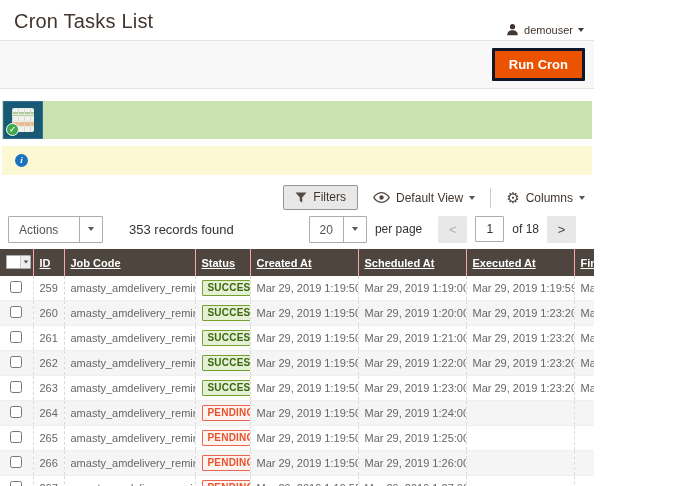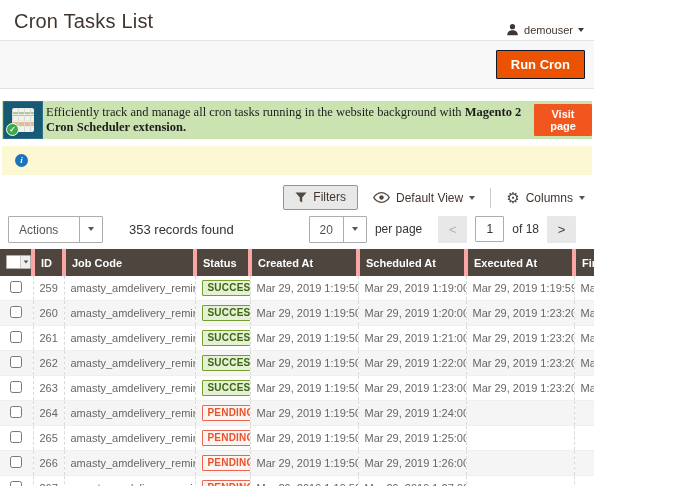--- a/index.html
+++ b/index.html
@@ -9,21 +9,21 @@
 
   
   .page-header { display:flex; justify-content:space-between; align-items:flex-start; padding:10px 10px 8px 14px; height:40px; }
   .page-title { font-size:20px; font-weight:500; color:#41362f; letter-spacing:0.2px; }
   .user-menu { display:flex; align-items:center; gap:5px; font-size:11px; color:#41362f; cursor:pointer; margin-top:13px; }
   .user-icon svg { display:block; }
   .caret { width:0; height:0; border-left:3.5px solid transparent; border-right:3.5px solid transparent; border-top:4px solid #41362f; display:inline-block; }
 
   
   .toolbar { height:49px; background:#f8f8f8; border-top:1px solid #e3e3e3; border-bottom:1px solid #e3e3e3; display:flex; justify-content:flex-end; align-items:center; padding-right:9px; }
-  .btn-primary { background:#eb5202; border:1px solid #0f172a; color:#fff; font-size:13px; font-weight:700; padding:6px 14px; border-radius:1px; cursor:pointer; font-family:"Liberation Sans",sans-serif; }
+  .btn-primary { background:#eb5202; border:3px solid #0f172a; color:#fff; font-size:13px; font-weight:700; padding:6px 14px; border-radius:1px; cursor:pointer; font-family:"Liberation Sans",sans-serif; }
 
   
   .promo { margin:12px 2px 0 2px; height:38px; background:#cbe2b1; display:flex; align-items:center; position:relative; }
   .promo-icon { position:absolute; left:1px; top:0; width:40px; height:38px; background:#185a73; border:1px solid #2e7193; display:flex; align-items:center; justify-content:center; }
   .promo-cal { position:relative; width:22px; height:24px; background:#f2f2ee; border-radius:2px;
     background-image: linear-gradient(#e8e8e4 1px, transparent 1px), linear-gradient(90deg, #d8d8d4 1px, transparent 1px),
       linear-gradient(transparent 4px, rgba(120,170,80,.55) 4px, rgba(120,170,80,.55) 8px, transparent 8px, transparent 14px, rgba(230,140,60,.55) 14px, rgba(230,140,60,.55) 18px, transparent 18px);
     background-size: 6px 6px, 6px 6px, 100% 100%; }
   .promo-check { position:absolute; left:-6px; bottom:-4px; width:13px; height:13px; background:#3faa4c; border:1px solid #fff; border-radius:50%; color:#fff; font-size:8px; line-height:11px; text-align:center; font-weight:700; }
   .promo-body { flex:1; display:flex; align-items:center; justify-content:center; gap:10px; padding-left:44px; }
@@ -57,21 +57,21 @@
   .pager-btn.next { color:#444; }
   .page-input { width:29px; height:26px; border:1px solid #adadad; text-align:center; font-size:12px; color:#333; border-radius:1px; font-family:"Liberation Sans",sans-serif; }
   .of-total { font-size:12px; color:#333; }
   .perpage-box .select-label { min-width:30px; }
 
   
   table { width:685px; border-collapse:collapse; table-layout:fixed; margin-top:6px; }
   col.c-check { width:33px; } col.c-id { width:31px; } col.c-job { width:131px; } col.c-status { width:55px; }
   col.c-d1 { width:108px; } col.c-d2 { width:108px; } col.c-d3 { width:108px; } col.c-d4 { width:111px; }
   thead th { background:#4d453e; color:#fff; font-size:11px; font-weight:700; text-align:left; padding:6px 6px; height:24px; cursor:pointer; }
-  thead th + th { border-left:4px solid #fca5a5; }
+  thead th + th { border-left:1px solid #fca5a5;text-decoration:underline; }
   .th-check { text-align:center; }
   .check-split { display:inline-flex; align-items:center; background:#fff; border:1px solid #adadad; border-radius:1px; height:14px; }
   .check-split .box { width:13px; height:12px; background:#fff; }
   .check-split .dd { width:10px; height:12px; border-left:1px solid #ccc; background:#efefef; display:flex; align-items:center; justify-content:center; }
   .check-split .dd .caret { border-top-color:#555; transform:scale(0.8); }
   tbody td { font-size:11px; color:#666; padding:4px 6px; height:23px; border-bottom:1px solid #efefef; overflow:hidden; white-space:nowrap; }
   tbody td + td { border-left:1px dashed #d9d9d9; }
   tbody tr.stripe td { background:#f5f5f5; }
   .cell-check { text-align:center; }
   .row-cb { width:12px; height:12px; accent-color:#514943; }
@@ -102,24 +102,20 @@
 
   <div class="toolbar">
     <button class="btn-primary">Run Cron</button>
   </div>
 
   <div class="promo">
     <div class="promo-icon">
       <div class="promo-cal">
         <span class="promo-check">✓</span>
       </div>
-    </div>
-    <div class="promo-body">
-      <span class="promo-text"><span>Efficiently track and manage all cron tasks running in the website background with</span> <b>Magento 2 Cron Scheduler extension.</b></span>
-      <button class="btn-visit">Visit page</button>
     </div>
   </div>
 
   <div class="activity">
     <span class="info-icon">i</span>
   </div>
 
   <div class="grid-controls">
     <button class="btn-filters">
       <svg class="funnel-svg" width="12" height="11" viewBox="0 0 12 11">

